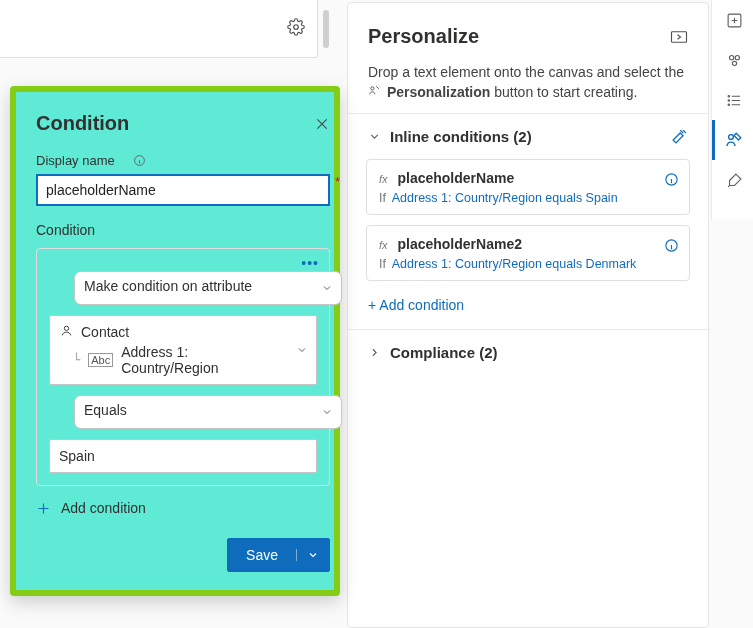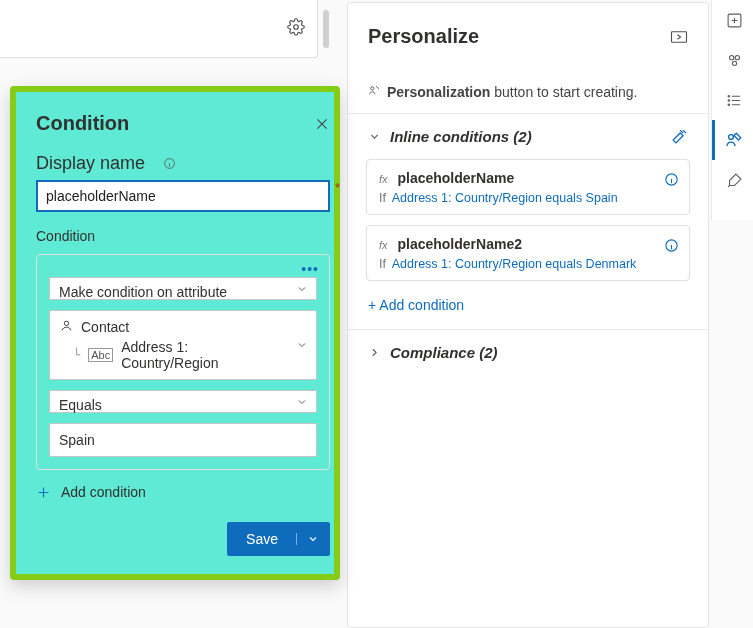--- a/index.html
+++ b/index.html
@@ -21,54 +21,54 @@
   .panel { position:absolute; left:347px; top:2px; width:362px; bottom:0; background:#fff; border:1px solid #e5e5e5; border-radius:4px; padding:0; }
   .panel-header { display:flex; align-items:center; justify-content:space-between; padding:22px 20px 14px 20px; }
   .panel-title { font-size:20px; font-weight:600; }
   .panel-collapse { color:#505050; }
 
   .panel-desc { padding:0 20px 10px 20px; color:#444; line-height:1.45; }
   .panel-desc .pers-icon { color:#605e5c; margin-right:2px; }
   .panel-desc b { font-weight:600; }
 
   .section { border-top:1px solid #eaeaea; }
-  .section-head { display:flex; align-items:center; justify-content:space-between; padding:14px 20px; cursor:pointer;font-style:italic; }
+  .section-head { display:flex; align-items:center; justify-content:space-between; padding:14px 20px; cursor:pointer; }
   .section-head .lbl { font-size:15px; font-weight:600; display:flex; align-items:center; gap:9px; }
   .section-head .chev { color:#605e5c; }
   .section-head .editicon { color:#0f6cbd; }
 
   .cond-card { margin:0 18px 10px 18px; border:1px solid #e1dfdd; border-radius:4px; padding:10px 12px 9px 12px; position:relative; }
   .cond-card .fx { font-style:italic; color:#7a7a7a; font-size:11px; margin-right:6px; }
   .cond-card .name { font-weight:600; font-size:14px; }
   .cond-card .row2 { margin-top:5px; font-size:12.5px; }
   .cond-card .ifword { color:#767676; margin-right:3px; }
   .cond-card .link { color:#0f6cbd; }
   .cond-card .info { position:absolute; right:10px; top:12px; color:#0f6cbd; }
 
   .add-cond-side { color:#0f6cbd; padding:6px 20px 16px 20px; font-size:14px; cursor:pointer; }
 
   
   .dialog { position:absolute; left:10px; top:86px; width:330px; background:#5eead4; border:6px solid #84cc16; border-radius:4px; box-shadow:0 6px 18px rgba(0,0,0,0.18); padding:20px 4px 18px 20px; }
   .dlg-head { display:flex; align-items:center; justify-content:space-between; margin-bottom:18px; }
   .dlg-title { font-size:20px; font-weight:600; }
   .dlg-close { color:#444; cursor:pointer; }
 
-  .field-label { font-size:18px; color:#323130; margin-bottom:6px; display:flex; align-items:center; gap:18px; }
+  .field-label { font-size:13px; color:#323130; margin-bottom:6px; display:flex; align-items:center; gap:18px; }
   .field-label .info-ic { color:#605e5c; }
 
   .dn-wrap { position:relative; margin-bottom:16px; }
   .dn-input { width:100%; height:32px; padding:4px 8px; font-size:14px; border:2px solid #0f6cbd; outline:none; color:#222; }
   .req-star { position:absolute; right:-10px; top:0; color:#a4262c; font-size:13px; }
 
   .cond-label { font-size:14px; margin-bottom:10px; }
 
   .cond-box { border:1px solid #e1dfdd; border-radius:4px; padding:10px 12px 12px 12px; position:relative; margin-bottom:14px; }
   .cond-more { position:absolute; right:10px; top:6px; color:#0f6cbd; letter-spacing:1px; cursor:pointer; font-size:14px;}
 
-  .dd { width:100%; height:23px; border:1px solid #c8c6c4; border-radius:0; background:#fff; padding:6px 30px 6px 9px; font-size:14px; color:#323130; position:relative; cursor:pointer; }
+  .dd { width:100%; height:34px; border:1px solid #c8c6c4; border-radius:7px; background:#fff; padding:6px 30px 6px 9px; font-size:14px; color:#323130; position:relative; cursor:pointer;margin-left:25px; }
   .dd .chev-dd { position:absolute; right:8px; top:50%; transform:translateY(-50%); color:#605e5c; }
   .dd + .dd, .dd + .attr-box, .attr-box + .dd, .dd + .txt, .attr-box + .txt { margin-top:10px; }
 
   .attr-box { width:100%; border:1px solid #c8c6c4; border-radius:2px; background:#fff; padding:8px 30px 8px 10px; position:relative; cursor:pointer; }
   .attr-box .chev-dd { position:absolute; right:8px; top:50%; transform:translateY(-50%); color:#605e5c; }
   .attr-row1 { display:flex; align-items:flex-start; gap:8px; color:#323130; }
   .attr-row2 { display:flex; align-items:center; gap:8px; color:#323130; margin-top:4px; padding-left:13px; }
   .tree-l { color:#9a9a9a; font-family:monospace; font-size:12px; }
   .abc-icon { font-size:11px; color:#555; border:1px solid #999; border-radius:0; padding:0 2px; line-height:12px; }
 
@@ -145,20 +145,21 @@
       <div class="panel-title">Personalize</div>
       <span class="panel-collapse">
         <svg width="18" height="14" viewBox="0 0 24 18" fill="none" stroke="currentColor" stroke-width="1.5">
             <rect x="2" y="2" width="20" height="14" rx="1"></rect>
             <path d="M10 6l4 3-4 3"></path>
           </svg>
       </span>
     </div>
 
     <div class="panel-desc">
+      <span>Drop a text element onto the canvas and select the</span>
       <br>
       <span class="pers-icon">
         <svg width="13" height="13" viewBox="0 0 24 24" style="display:inline" fill="none" stroke="currentColor" stroke-width="1.8">
             <circle cx="8" cy="8" r="3"></circle>
             <path d="M3 19c.7-3 2.7-4.6 5-4.6s4.3 1.6 5 4.6"></path>
             <path d="M15 4l5 5"></path>
           </svg>
       </span>
       <b>Personalization</b><span> button to start creating.</span>
     </div>

